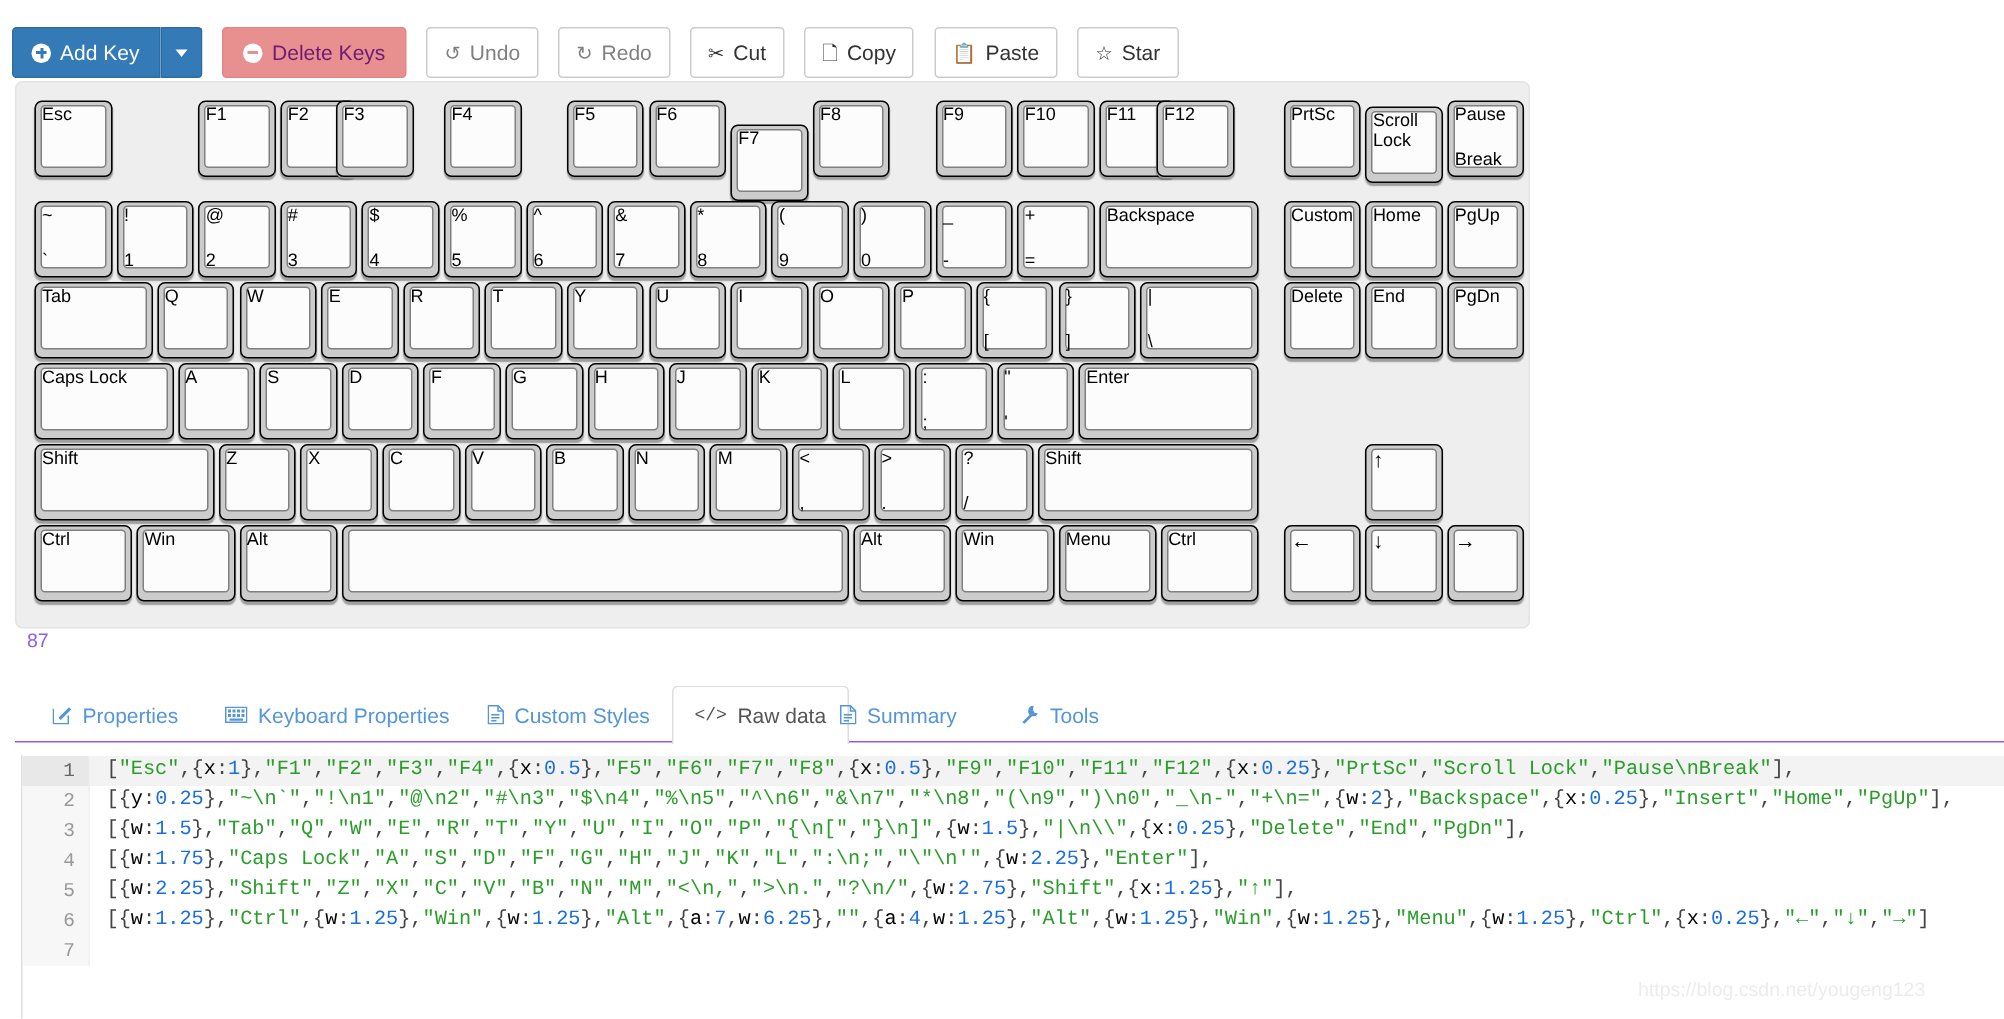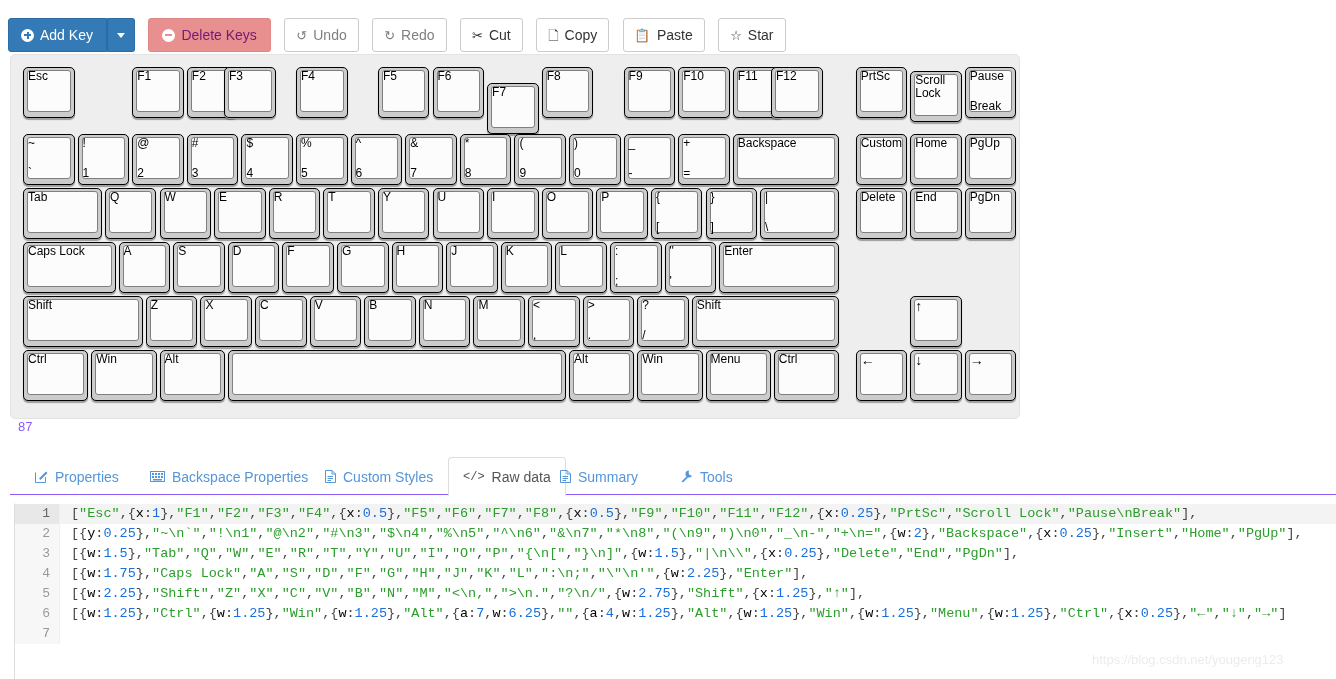--- a/index.html
+++ b/index.html
@@ -627,21 +627,21 @@
           <rect x="5" y="2" width="2" height="2" fill="currentColor"></rect>
           <rect x="8" y="2" width="2" height="2" fill="currentColor"></rect>
           <rect x="11" y="2" width="2" height="2" fill="currentColor"></rect>
           <rect x="2" y="5" width="2" height="2" fill="currentColor"></rect>
           <rect x="5" y="5" width="2" height="2" fill="currentColor"></rect>
           <rect x="8" y="5" width="2" height="2" fill="currentColor"></rect>
           <rect x="11" y="5" width="2" height="2" fill="currentColor"></rect>
           <rect x="3" y="8" width="9" height="1.5" fill="currentColor"></rect>
         </svg>
       </span>
-      <span>Backspace Properties</span>
+      <span>Keyboard Properties</span>
     </div>
     <div class="tab" style="left: 300px;">
       <span class="tic">
         <svg width="11" height="13" viewBox="0 0 11 13">
           <path d="M0.5 0.5 H7 L10.5 4 V12.5 H0.5 Z" fill="none" stroke="currentColor"></path>
           <path d="M7 0.5 V4 H10.5" fill="none" stroke="currentColor"></path>
           <path d="M2.5 6.5 H8 M2.5 8.5 H8 M2.5 10.5 H6" stroke="currentColor"></path>
         </svg>
       </span>
       <span>Custom Styles</span>

